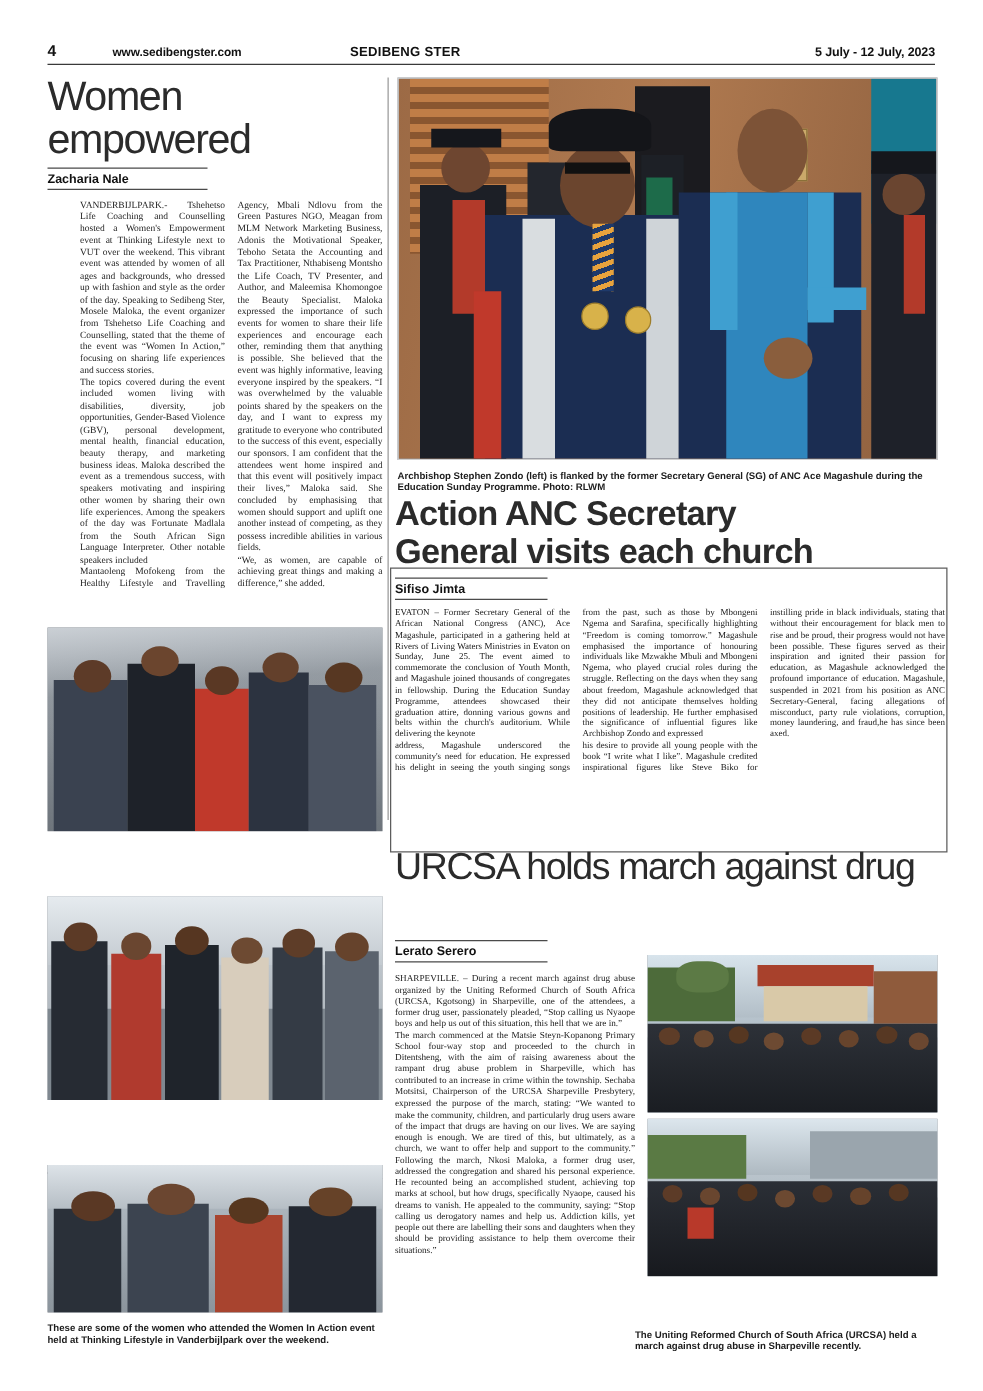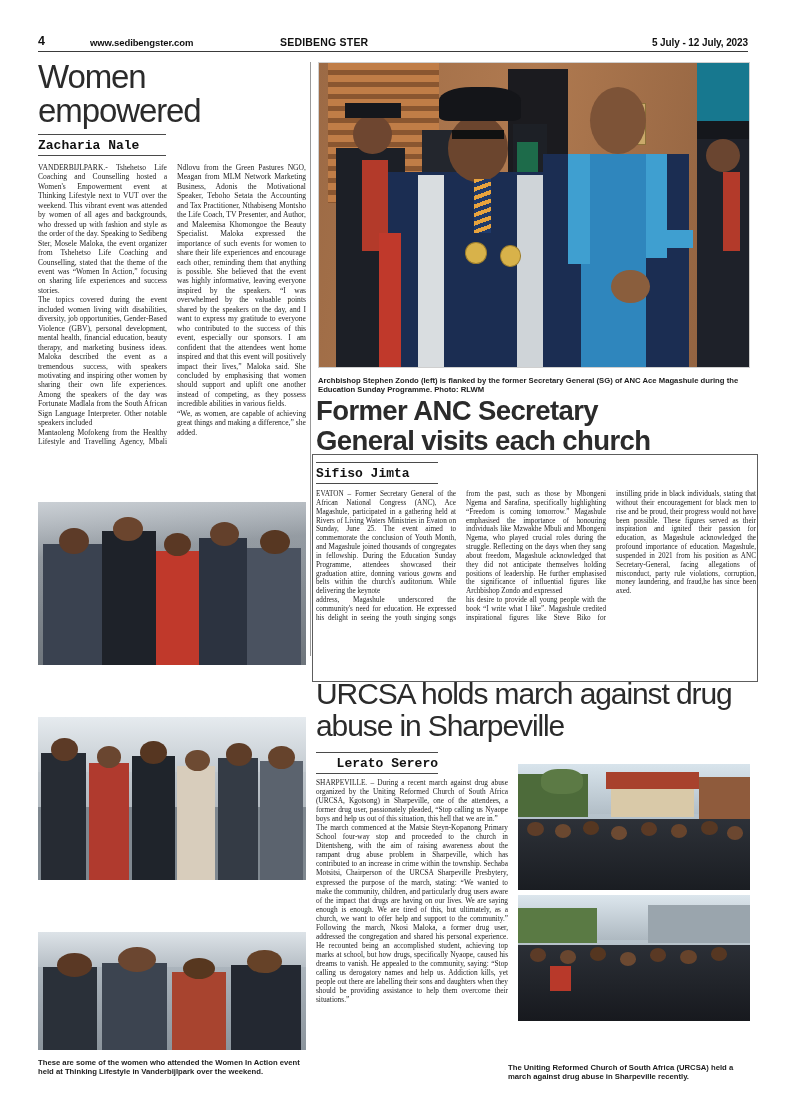--- a/index.html
+++ b/index.html
@@ -64,33 +64,34 @@
     margin: 0 0 6px 0;
   }
   .byline-box {
     border-top: 1.4px solid #4a4a4a;
     border-bottom: 1.4px solid #4a4a4a;
     padding: 2.5px 0 2.5px 0;
     margin-bottom: 7px;
     width: 128px;
   }
   .byline {
-    font-family: Liberation Mono, monospace;
+    font-family: Liberation Sans, sans-serif;
     font-weight: bold;
-    font-size: 13px;
+    font-size: 10px;
     color: #111;
   }
   .two-col-text {
     column-count: 2;
     column-gap: 10px;
     font-size: 7.6px;
     line-height: 9.45px;
     text-align: justify;
     hyphens: auto;
     color: #1c1c1c;
+    margin-left: 26px;
   }
   .two-col-text p { margin: 0; text-indent: 0; }
   .two-col-text p + p { margin-top: 0; }
 
   
   .photo {
     position: relative;
     overflow: hidden;
     background: #8a8f96;
   }
@@ -165,21 +166,20 @@
     letter-spacing: -1.1px;
     color: #2b2b2b;
     margin: 0;
   }
 
   .urcsa-byline-box {
     position: absolute; left: 316px; top: 752px; width: 122px;
     border-top: 1.4px solid #4a4a4a;
     border-bottom: 1.4px solid #4a4a4a;
     padding: 2.5px 0;
-    text-align: right;
   }
   .urcsa-text {
     position: absolute; left: 316px; top: 778px; width: 192px;
     font-size: 7.35px;
     line-height: 9.05px;
     text-align: justify;
     hyphens: auto;
     color: #1c1c1c;
   }
   .urcsa-text p { margin: 0; font-family: Liberation Serif, serif; }
@@ -326,39 +326,38 @@
     <div class="blob" style="left:68%;top:68%;width:9%;height:11%;background:#8a5e3d;"></div>
 
     <div style="position:absolute;left:88%;top:24%;width:12%;height:76%;background:#1e2129;"></div>
     <div class="blob" style="left:90%;top:25%;width:8%;height:11%;background:#6a4530;"></div>
     <div style="position:absolute;left:88%;top:19%;width:12%;height:6%;background:#15171c;"></div>
     <div style="position:absolute;left:94%;top:36%;width:4%;height:26%;background:#b33a2a;"></div>
   </div>
   <div class="cap rt-cap">Archbishop Stephen Zondo (left) is flanked by the former Secretary General (SG) of ANC Ace Magashule during the Education Sunday Programme. Photo: RLWM</div>
 
   <h1 class="hl-anc">
-    <span>Former ANC Secretary</span><br>
+    <span>Action ANC Secretary</span><br>
     <span>General visits each church</span>
   </h1>
 
   <div class="anc-frame"></div>
   <div class="anc-body">
     <div class="anc-byline-box">
       <div class="byline">Sifiso Jimta</div>
     </div>
     <div class="three-col-text">
       <p>EVATON – Former Secretary General of the African National Congress (ANC), Ace Magashule, participated in a gathering held at Rivers of Living Waters Ministries in Evaton on Sunday, June 25. The event aimed to commemorate the conclusion of Youth Month, and Magashule joined thousands of congregates in fellowship. During the Education Sunday Programme, attendees showcased their graduation attire, donning various gowns and belts within the church's auditorium. While delivering the keynote</p>
       <p>address, Magashule underscored the community's need for education. He expressed his delight in seeing the youth singing songs from the past, such as those by Mbongeni Ngema and Sarafina, specifically highlighting “Freedom is coming tomorrow.” Magashule emphasised the importance of honouring individuals like Mzwakhe Mbuli and Mbongeni Ngema, who played crucial roles during the struggle. Reflecting on the days when they sang about freedom, Magashule acknowledged that they did not anticipate themselves holding positions of leadership. He further emphasised the significance of influential figures like Archbishop Zondo and expressed</p>
       <p>his desire to provide all young people with the book “I write what I like”. Magashule credited inspirational figures like Steve Biko for instilling pride in black individuals, stating that without their encouragement for black men to rise and be proud, their progress would not have been possible. These figures served as their inspiration and ignited their passion for education, as Magashule acknowledged the profound importance of education. Magashule, suspended in 2021 from his position as ANC Secretary-General, facing allegations of misconduct, party rule violations, corruption, money laundering, and fraud,he has since been axed.</p>
     </div>
   </div>
 
   <h1 class="hl-urcsa">
     <span>URCSA holds march against drug</span><br>
-    <span>abuse in Sharpeville</span>
   </h1>
   <div class="urcsa-byline-box">
     <div class="byline">Lerato Serero</div>
   </div>
   <div class="urcsa-text">
     <p>SHARPEVILLE. – During a recent march against drug abuse organized by the Uniting Reformed Church of South Africa (URCSA, Kgotsong) in Sharpeville, one of the attendees, a former drug user, passionately pleaded, “Stop calling us Nyaope boys and help us out of this situation, this hell that we are in.”</p>
     <p>The march commenced at the Matsie Steyn-Kopanong Primary School four-way stop and proceeded to the church in Ditentsheng, with the aim of raising awareness about the rampant drug abuse problem in Sharpeville, which has contributed to an increase in crime within the township. Sechaba Motsitsi, Chairperson of the URCSA Sharpeville Presbytery, expressed the purpose of the march, stating: “We wanted to make the community, children, and particularly drug users aware of the impact that drugs are having on our lives. We are saying enough is enough. We are tired of this, but ultimately, as a church, we want to offer help and support to the community.” Following the march, Nkosi Maloka, a former drug user, addressed the congregation and shared his personal experience. He recounted being an accomplished student, achieving top marks at school, but how drugs, specifically Nyaope, caused his dreams to vanish. He appealed to the community, saying: “Stop calling us derogatory names and help us. Addiction kills, yet people out there are labelling their sons and daughters when they should be providing assistance to help them overcome their situations.”</p>
   </div>
 
   <div class="photo rp1">

